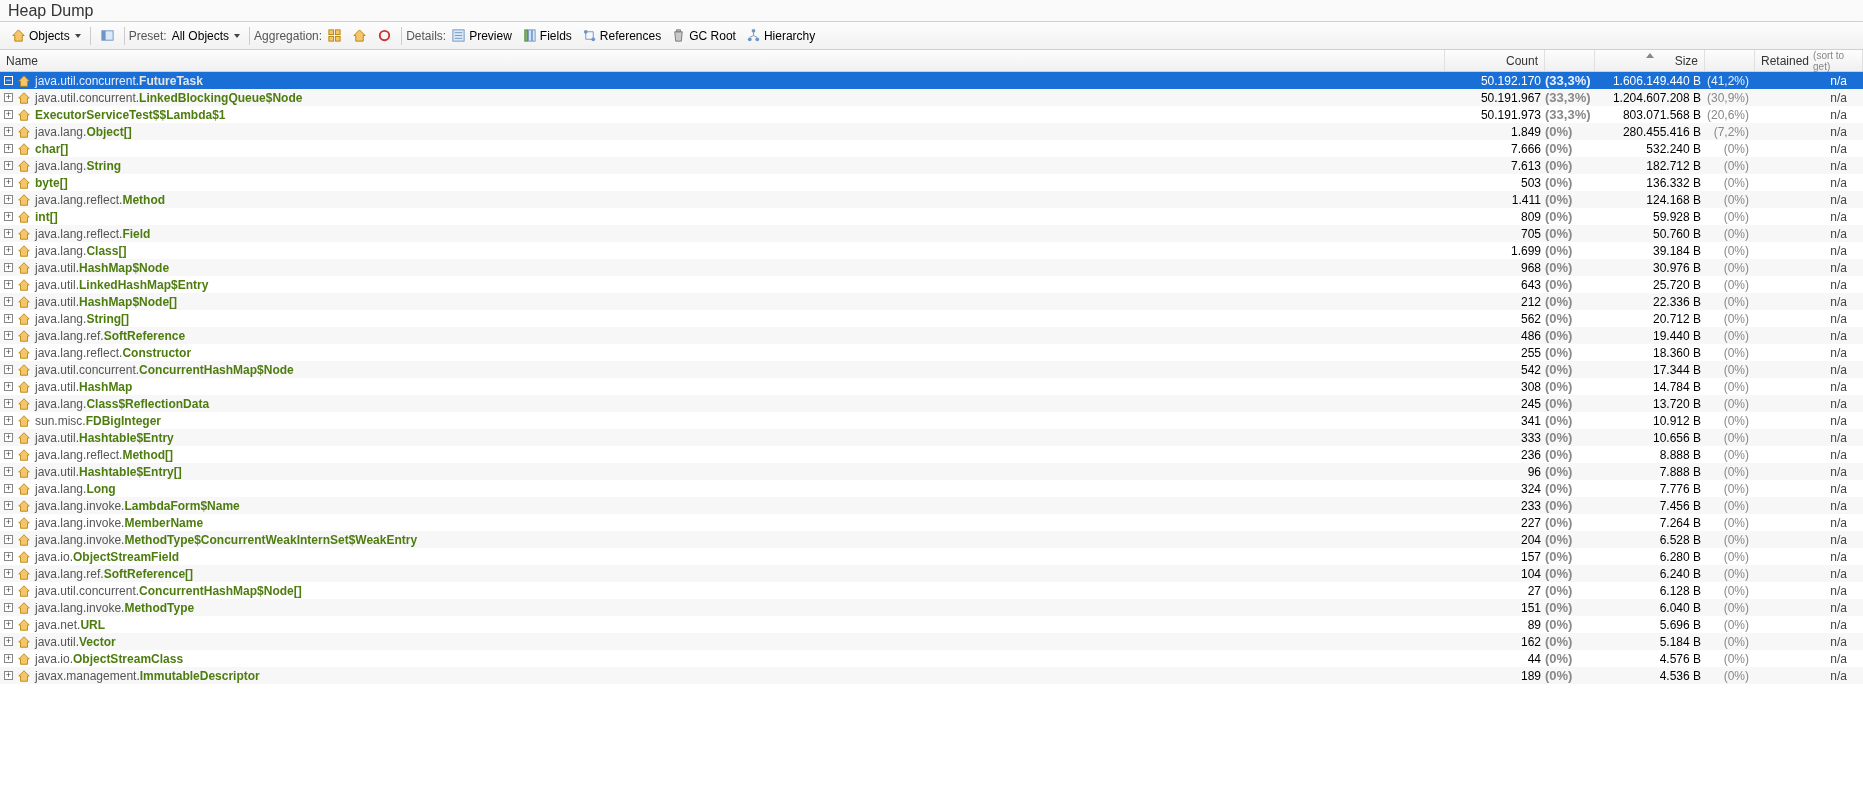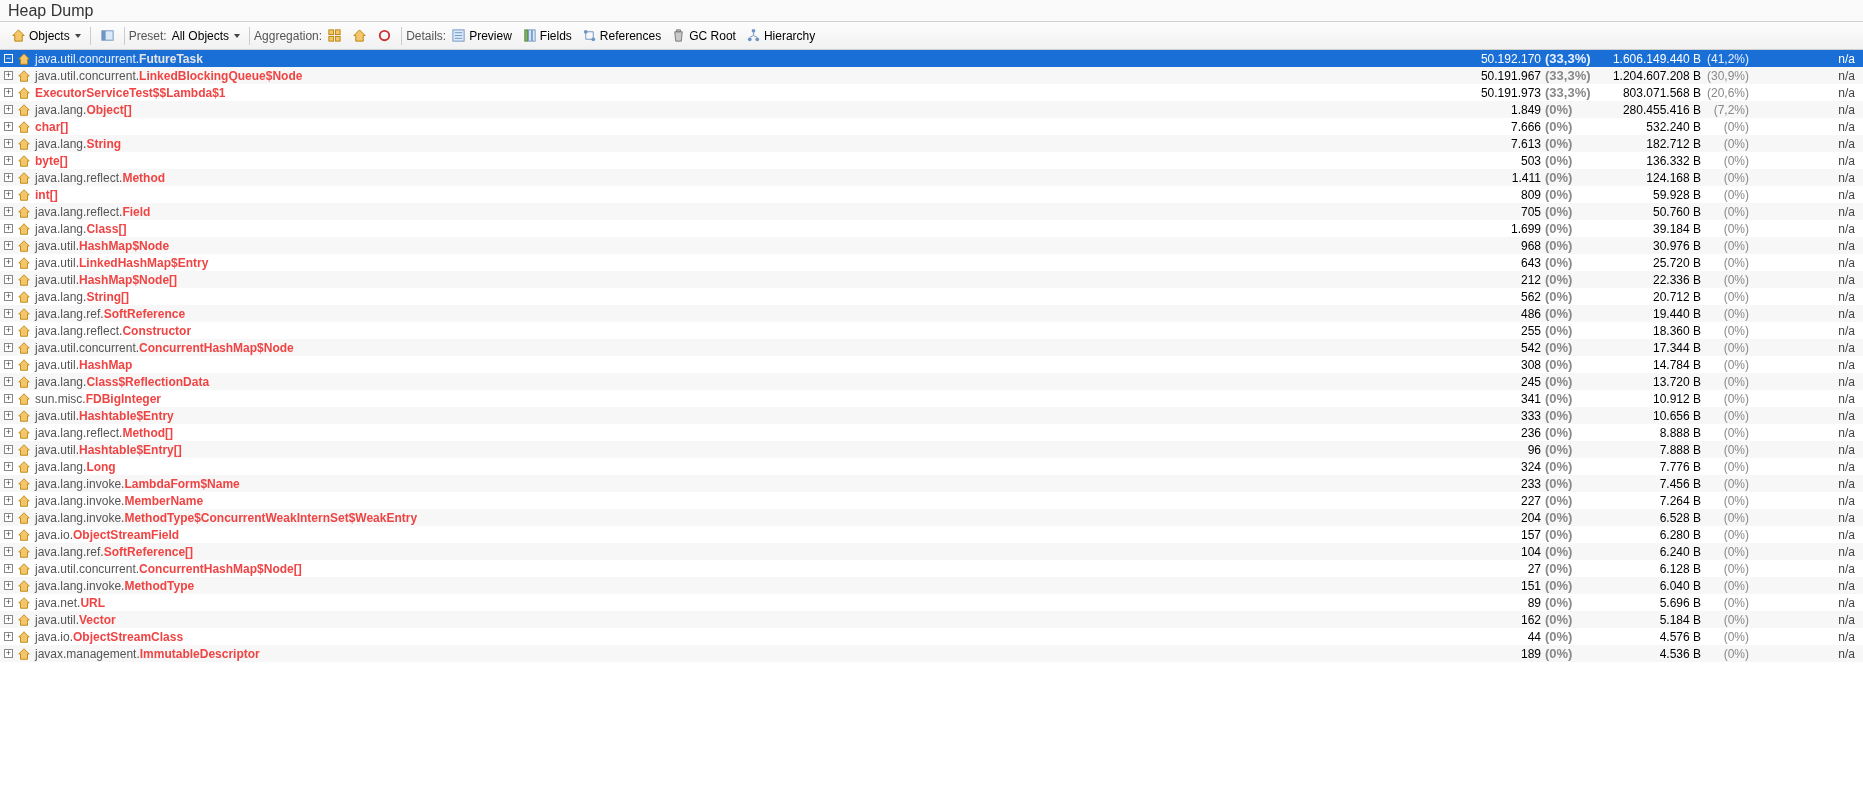--- a/index.html
+++ b/index.html
@@ -97,42 +97,42 @@
   }
   .row.even { background:#f7f7f7; }
   .row.odd  { background:#ffffff; }
   .row.sel  { background:#1a6fd6; color:#fff; }
   .cell { overflow:hidden; white-space:nowrap; }
   .c-name { flex:1 1 auto; min-width:400px; display:flex; align-items:center; padding-left:2px;}
   .c-count{ width:100px; text-align:right; padding-right:4px;}
   .c-cpct { width:50px;  padding-right:6px; font-size:13px;font-weight:bold;}
   .c-size { width:110px; text-align:right; padding-right:4px;}
   .c-spct { width:50px;  text-align:right; padding-right:6px; font-size:12px;}
-  .c-ret  { width:108px; text-align:right; padding-right:8px;}
+  .c-ret  { width:108px; text-align:right; padding-right:16px;}
   .row .c-cpct, .row .c-spct { color:#888; }
   .row.sel .c-cpct, .row.sel .c-spct { color:#e8f0ff; }
   .row .c-ret { color:#444; }
   .row.sel .c-ret { color:#fff; }
   .expander {
     width:9px;height:9px;
     border:1px solid #888;
     display:inline-flex;
     align-items:center;justify-content:center;
     font-size:9px; line-height:1;
     margin:0 4px 0 2px;
     background:#fff; color:#444;
   }
   .row.sel .expander{ border-color:#fff; background:transparent; color:#fff;}
   .classicon {
     width:14px;height:14px;
     display:inline-block;
     margin-right:4px;
   }
   .classname .pkg { color:#555; }
-  .classname .cls { font-weight:bold; color:#ef4444; }
+  .classname .cls { font-weight:bold; color:#4d7c0f; }
   .row.sel .classname .pkg { color:#e6efff; }
   .row.sel .classname .cls { color:#e5e5e5; }
 </style>
 </head>
 <body>
 
 <div class="window">
   <div class="titlebar">
     <span>Heap Dump</span>
   </div>
@@ -236,20 +236,37 @@
             <circle cx="8" cy="3" r="2" fill="#6f96c2"></circle>
             <circle cx="4" cy="12" r="2" fill="#6f96c2"></circle>
             <circle cx="12" cy="12" r="2" fill="#6f96c2"></circle>
             <path d="M8 5 L8 8 M8 8 L4 10 M8 8 L12 10" stroke="#6f96c2" fill="none"></path>
           </svg>
       </span>
       <span>Hierarchy</span>
     </span>
   </div>
 
+  <div class="table-header">
+    <div class="th col-name">
+        <span>Name</span>
+      </div>
+    <div class="th col-count">
+        <span>Count</span>
+      </div>
+    <div class="th col-pct"></div>
+    <div class="th col-size sort">
+        <span>Size</span>
+      </div>
+    <div class="th col-pct"></div>
+    <div class="th col-ret">
+      <span>Retained</span>
+      <span class="sorthint">(sort to get)</span>
+    </div>
+  </div>
 
   <div class="rows" id="rows">
       <div class="row sel">
         <div class="cell c-name">
           <span class="expander">−</span>
           <span class="classicon"><svg viewBox="0 0 16 16">
               <path d="M2 8 L8 2 L14 8 L12 8 L12 14 L4 14 L4 8 Z" fill="#f4c56a" stroke="#b8860b" stroke-width="1"></path>
             </svg></span>
           <span class="classname"><span class="pkg">java.util.concurrent.</span><span class="cls">FutureTask</span></span>
         </div>

